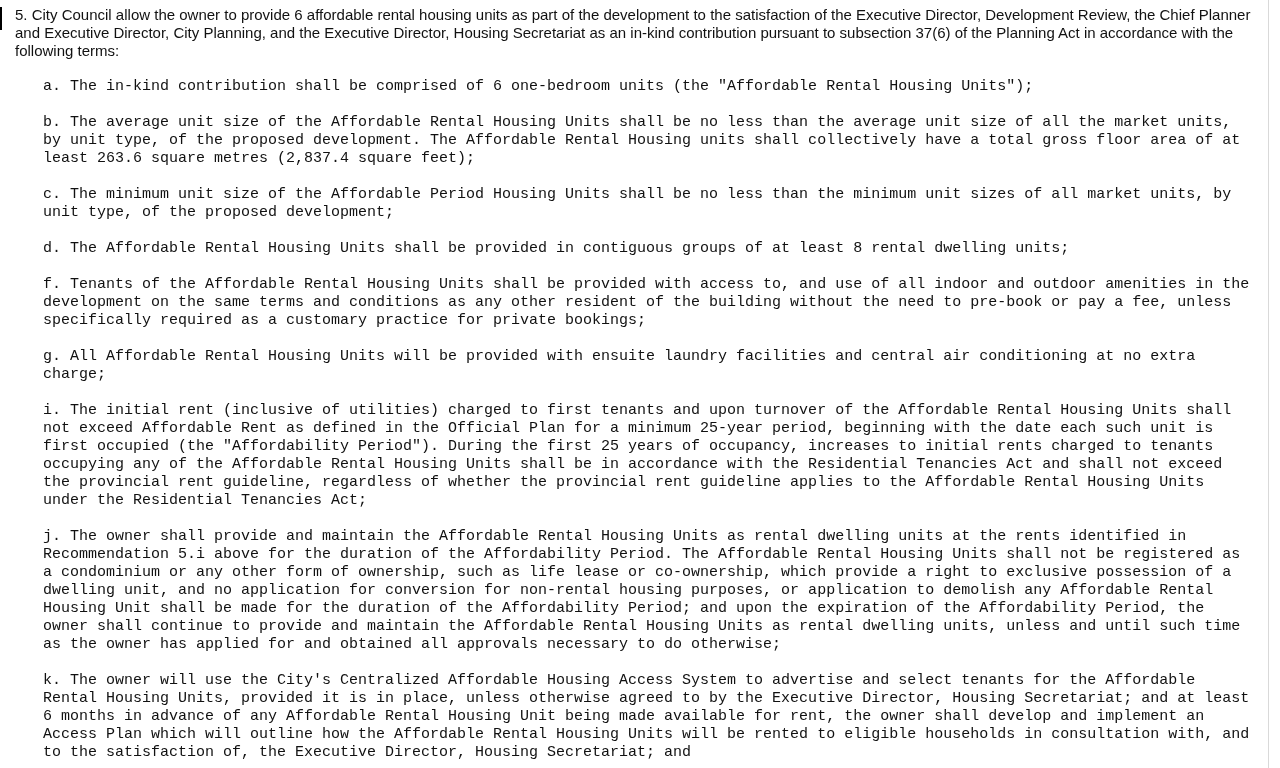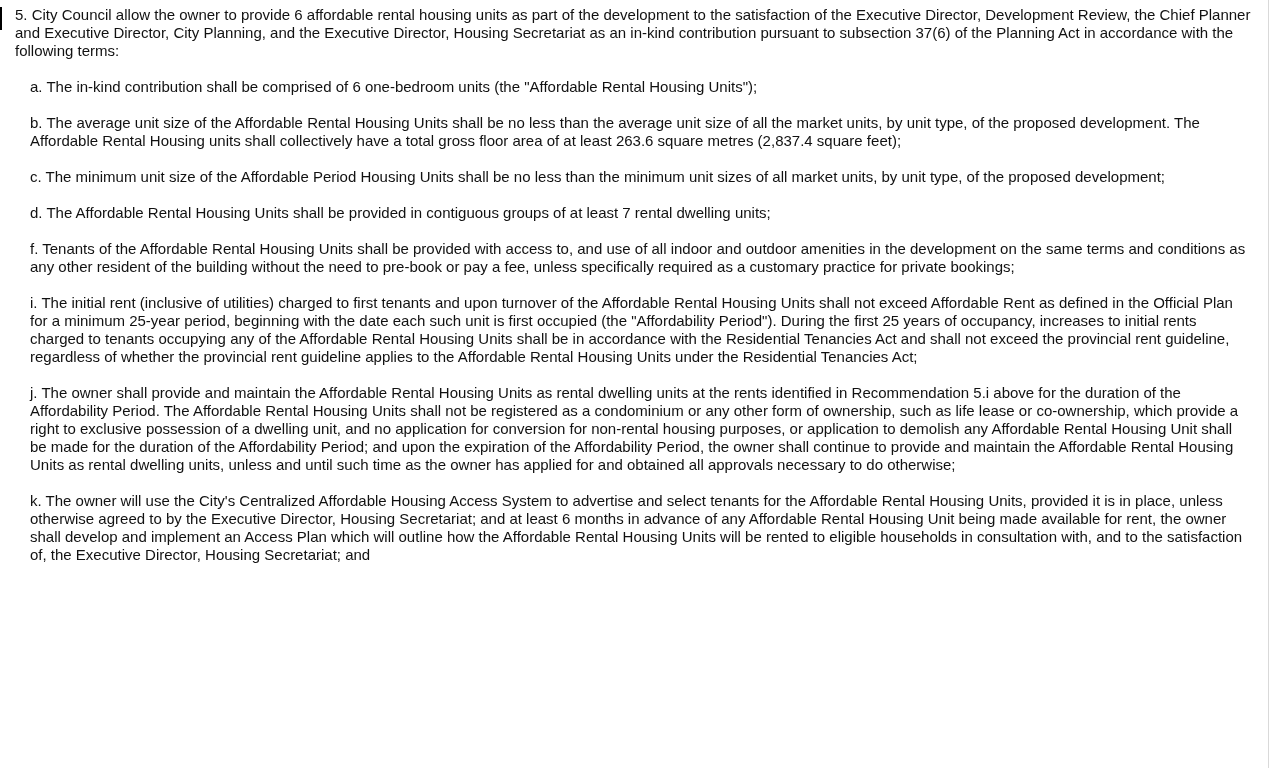--- a/index.html
+++ b/index.html
@@ -25,21 +25,22 @@
     top: 6px;
     width: 1237px;
     font-size: 15px;
     line-height: 18px;
   }
   .doc p {
     margin: 0 0 18px 0;
     padding: 0;
   }
   .doc p.clause {
-    margin-left: 15px;
+    margin-left: 28px;
+    font-family: Liberation Mono, monospace;
   }
   .page-edge {
     position: absolute;
     left: 1268px;
     top: 0;
     width: 1px;
     height: 768px;
     background: #d9d9d9;
   }
   .caret {
@@ -56,22 +57,23 @@
 
 <div class="viewport">
 
   <div class="caret"></div>
 
   <div class="doc">
     <p>5. City Council allow the owner to provide 6 affordable rental housing units as part of the development to the satisfaction of the Executive Director, Development Review, the Chief Planner and Executive Director, City Planning, and the Executive Director, Housing Secretariat as an in-kind contribution pursuant to subsection 37(6) of the Planning Act in accordance with the following terms:</p>
     <p class="clause">a. The in-kind contribution shall be comprised of 6 one-bedroom units (the "Affordable Rental Housing Units");</p>
     <p class="clause">b. The average unit size of the Affordable Rental Housing Units shall be no less than the average unit size of all the market units, by unit type, of the proposed development. The Affordable Rental Housing units shall collectively have a total gross floor area of at least 263.6 square metres (2,837.4 square feet);</p>
     <p class="clause">c. The minimum unit size of the Affordable Period Housing Units shall be no less than the minimum unit sizes of all market units, by unit type, of the proposed development;</p>
-    <p class="clause">d. The Affordable Rental Housing Units shall be provided in contiguous groups of at least 7 rental dwelling units;</p>
+    <p class="clause">d. The Affordable Rental Housing Units shall be provided in contiguous groups of at least 8 rental dwelling units;</p>
     <p class="clause">f. Tenants of the Affordable Rental Housing Units shall be provided with access to, and use of all indoor and outdoor amenities in the development on the same terms and conditions as any other resident of the building without the need to pre-book or pay a fee, unless specifically required as a customary practice for private bookings;</p>
+    <p class="clause">g. All Affordable Rental Housing Units will be provided with ensuite laundry facilities and central air conditioning at no extra charge;</p>
     <p class="clause">i. The initial rent (inclusive of utilities) charged to first tenants and upon turnover of the Affordable Rental Housing Units shall not exceed Affordable Rent as defined in the Official Plan for a minimum 25-year period, beginning with the date each such unit is first occupied (the "Affordability Period"). During the first 25 years of occupancy, increases to initial rents charged to tenants occupying any of the Affordable Rental Housing Units shall be in accordance with the Residential Tenancies Act and shall not exceed the provincial rent guideline, regardless of whether the provincial rent guideline applies to the Affordable Rental Housing Units under the Residential Tenancies Act;</p>
     <p class="clause">j. The owner shall provide and maintain the Affordable Rental Housing Units as rental dwelling units at the rents identified in Recommendation 5.i above for the duration of the Affordability Period. The Affordable Rental Housing Units shall not be registered as a condominium or any other form of ownership, such as life lease or co-ownership, which provide a right to exclusive possession of a dwelling unit, and no application for conversion for non-rental housing purposes, or application to demolish any Affordable Rental Housing Unit shall be made for the duration of the Affordability Period; and upon the expiration of the Affordability Period, the owner shall continue to provide and maintain the Affordable Rental Housing Units as rental dwelling units, unless and until such time as the owner has applied for and obtained all approvals necessary to do otherwise;</p>
     <p class="clause">k. The owner will use the City's Centralized Affordable Housing Access System to advertise and select tenants for the Affordable Rental Housing Units, provided it is in place, unless otherwise agreed to by the Executive Director, Housing Secretariat; and at least 6 months in advance of any Affordable Rental Housing Unit being made available for rent, the owner shall develop and implement an Access Plan which will outline how the Affordable Rental Housing Units will be rented to eligible households in consultation with, and to the satisfaction of, the Executive Director, Housing Secretariat; and</p>
   </div>
 
   <div class="page-edge"></div>
 
 </div>
 
 </body></html>

